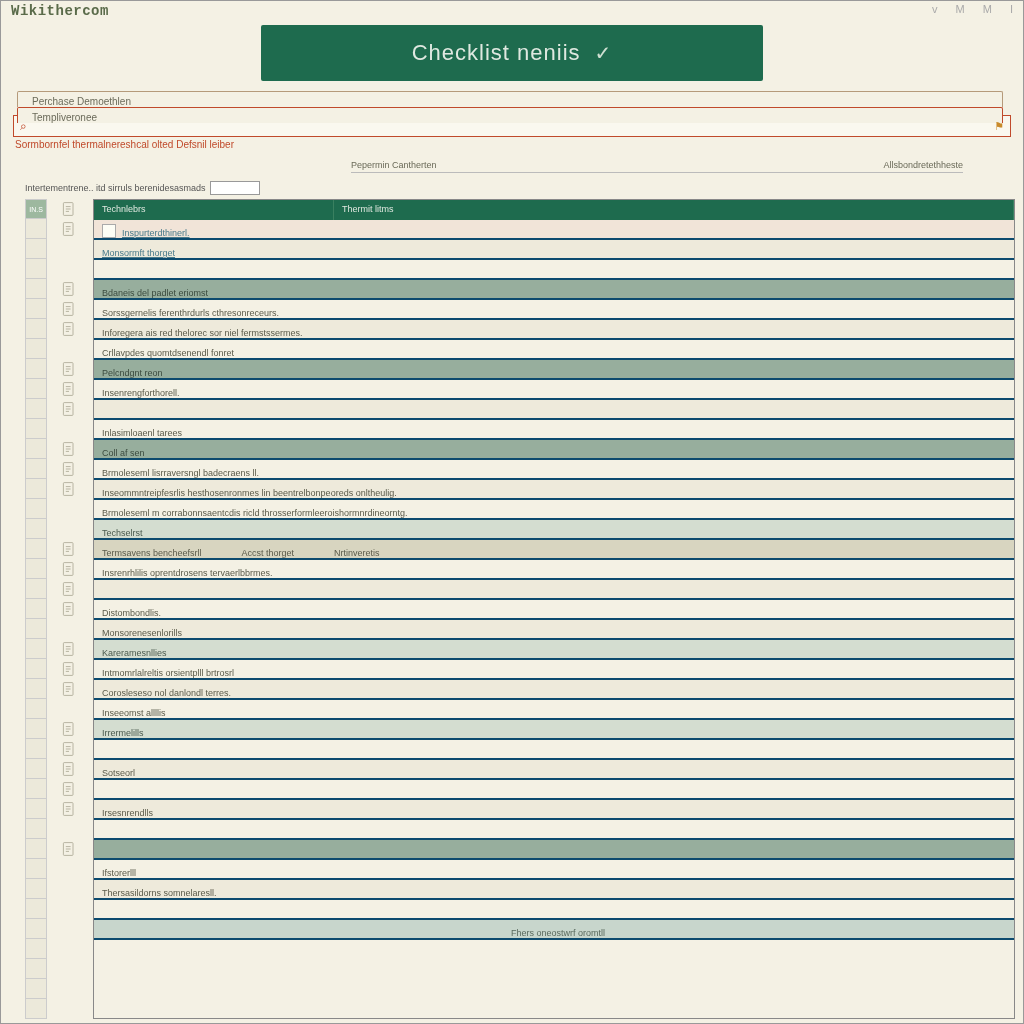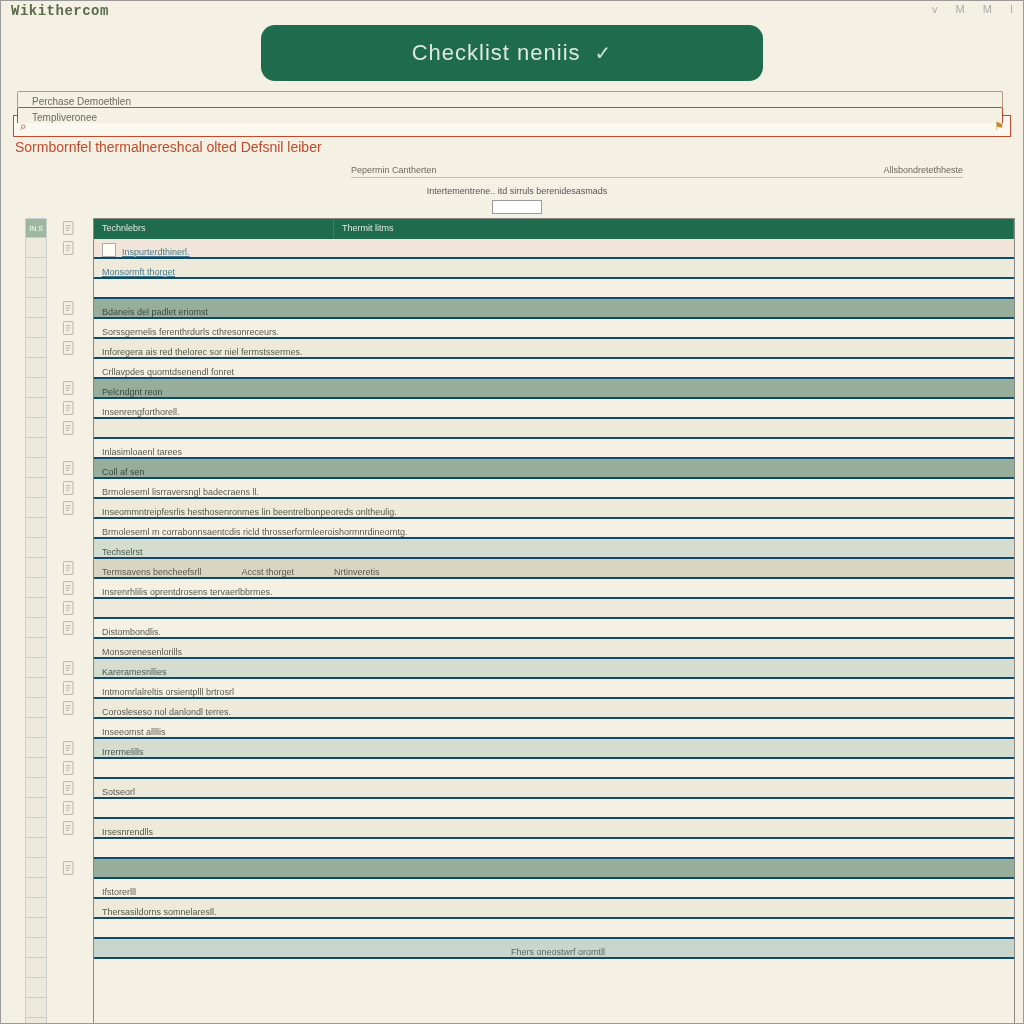--- a/index.html
+++ b/index.html
@@ -1,31 +1,31 @@
 <!DOCTYPE html>
 <html><head>
 <meta charset="utf-8">
 <style>
 * { margin:0; padding:0; box-sizing:border-box; font-family:Arial,sans-serif; }
 body { width:1024px; height:1024px; background:#f4f1e4; overflow:hidden; border:1px solid #999; position:relative; }
 .topbar { height:18px; padding:2px 10px; font-size:11px; color:#777; display:flex; justify-content:space-between; }
 .topbar .right { display:flex; gap:18px; color:#aaa; }
 .brand { position:absolute; top:2px; left:10px; font-size:14px; font-weight:bold; color:#5a6b4a; letter-spacing:0.5px;font-family:Liberation Mono, monospace; }
-.banner { margin:6px 260px 0 260px; height:56px; background:#1e6b4e; color:#dfe8e0; display:flex; align-items:center; justify-content:center; font-size:22px; font-weight:300; letter-spacing:1px; border-radius:14px; }
+.banner { margin:6px 260px 0 260px; height:56px; background:#1e6b4e; color:#dfe8e0; display:flex; align-items:center; justify-content:center; font-size:22px; font-weight:300; letter-spacing:1px; border-radius:2px; }
 .banner .mark { margin-left:14px; font-size:20px; color:#cfe0d2; }
 .tabrow { display:flex; margin:10px 12px 0 16px; height:24px; font-size:10px;flex-direction:column; }
 .tab { border:1px solid #b59a7a; border-bottom:none; padding:4px 14px 0 14px; background:#f4f1e4; color:#6b6b5a; margin-right:8px; border-radius:2px 2px 0 0; }
 .tab.active { border-color:#c04a2b; }
 .searchbar { margin:0 12px; height:22px; border:1px solid #c04a2b; display:flex; align-items:center; padding:0 6px; background:#faf8ef; }
 .searchbar .sicon { font-size:12px; color:#c04a2b; margin-right:6px; }
 .searchbar input { flex:1; border:none; background:transparent; font-size:10px; outline:none; }
 .searchbar .ricon { font-size:11px; color:#c98a2b; }
-.warnline { margin:2px 14px; font-size:14px; color:#c04a2b; }
+.warnline { margin:2px 14px; font-size:10px; color:#c04a2b; }
 .subhead { display:flex; justify-content:space-between; margin:10px 60px 0 350px; font-size:9px; color:#6a6a58; border-bottom:1px solid #bbb; padding-bottom:2px;gap:12px; }
-.filterline { margin:8px 14px 4px 24px; font-size:9px; color:#555; display:flex; align-items:center; gap:4px;flex-direction:column; }
+.filterline { margin:8px 14px 4px 24px; font-size:9px; color:#555; display:flex; align-items:center; gap:4px; }
 .filterline input { width:50px; height:14px; border:1px solid #999; background:#fff; font-size:9px; }
 .content { display:flex; margin:2px 8px 0 24px; }
 .gutter { width:22px; display:flex; flex-direction:column; }
 .grow { height:20px; border:1px solid #ccc; border-top:none; background:#ece9da; font-size:7px; color:#888; display:flex; align-items:center; justify-content:center; }
 .grow:first-child { border-top:1px solid #ccc; background:#9db89f; color:#fff; }
 .iconcol { width:36px; display:flex; flex-direction:column; margin-left:4px; }
 .irow { height:20px; display:flex; align-items:center; justify-content:center; }
 .irow svg { width:18px; height:16px; }
 .main { flex:1; margin-left:6px; border:1px solid #888; }
 .hdr { height:20px; background:#1e6b4e; display:flex; }

